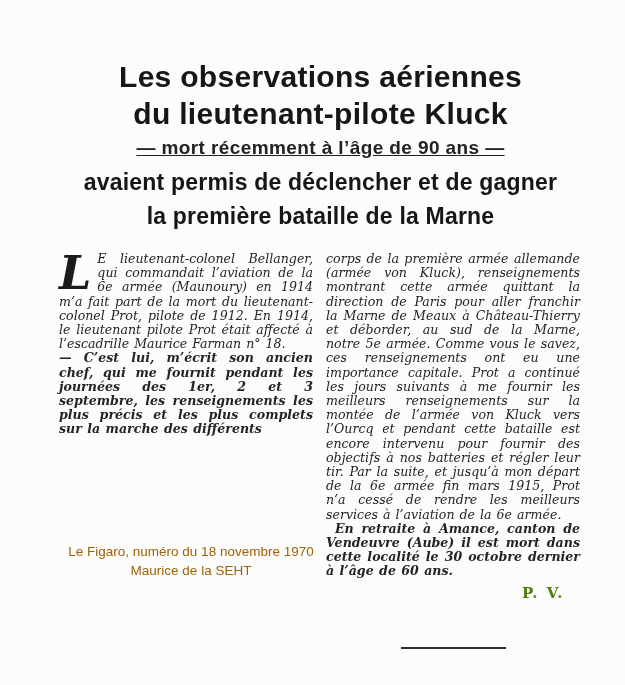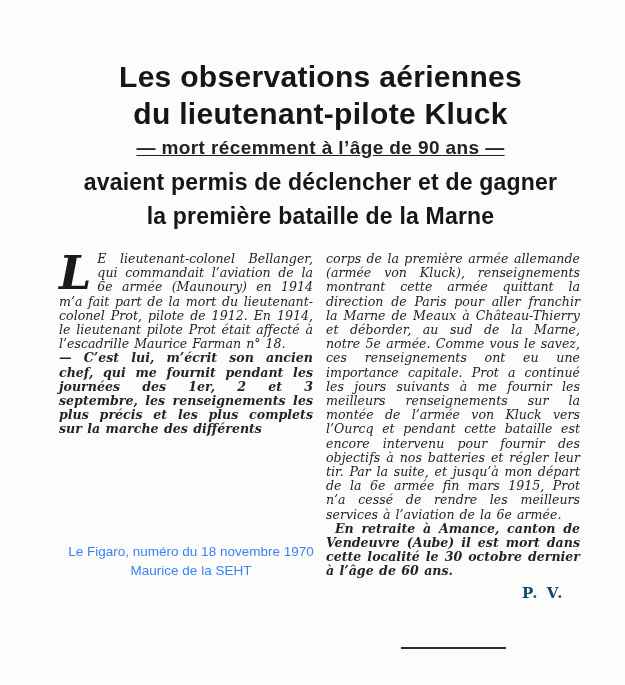--- a/index.html
+++ b/index.html
@@ -31,27 +31,27 @@
   .col p { margin:0; }
   .p-gap { margin-top:1px;font-weight:bold; }
   .p-indent { text-indent:9px; }
   .dropcap {
     float:left; font-size:46px; line-height:36px;
     padding:3px 6px 0 0; font-weight:bold; font-style:italic; color:#1a1a1a;
   }
   .signature {
     text-align:right; padding-right:16px; margin-top:7px;
     font-style:normal; font-weight:bold; font-size:15px;
-    letter-spacing:1.5px; color:#0c4a6e;
+    letter-spacing:1.5px; color:#4d7c0f;
   }
   
   .caption {
     position:absolute; top:542px; left:61px; width:260px;
     text-align:center; font-family:"Liberation Sans", sans-serif;
-    font-size:13.5px; line-height:19px; color:#3b82f6;
+    font-size:13.5px; line-height:19px; color:#a16207;
   }
   
   .end-rule {
     position:absolute; top:647px; left:401px;
     width:105px; height:2px; background:#2b2b2b;
   }
 </style>
 </head>
 <body>
 

